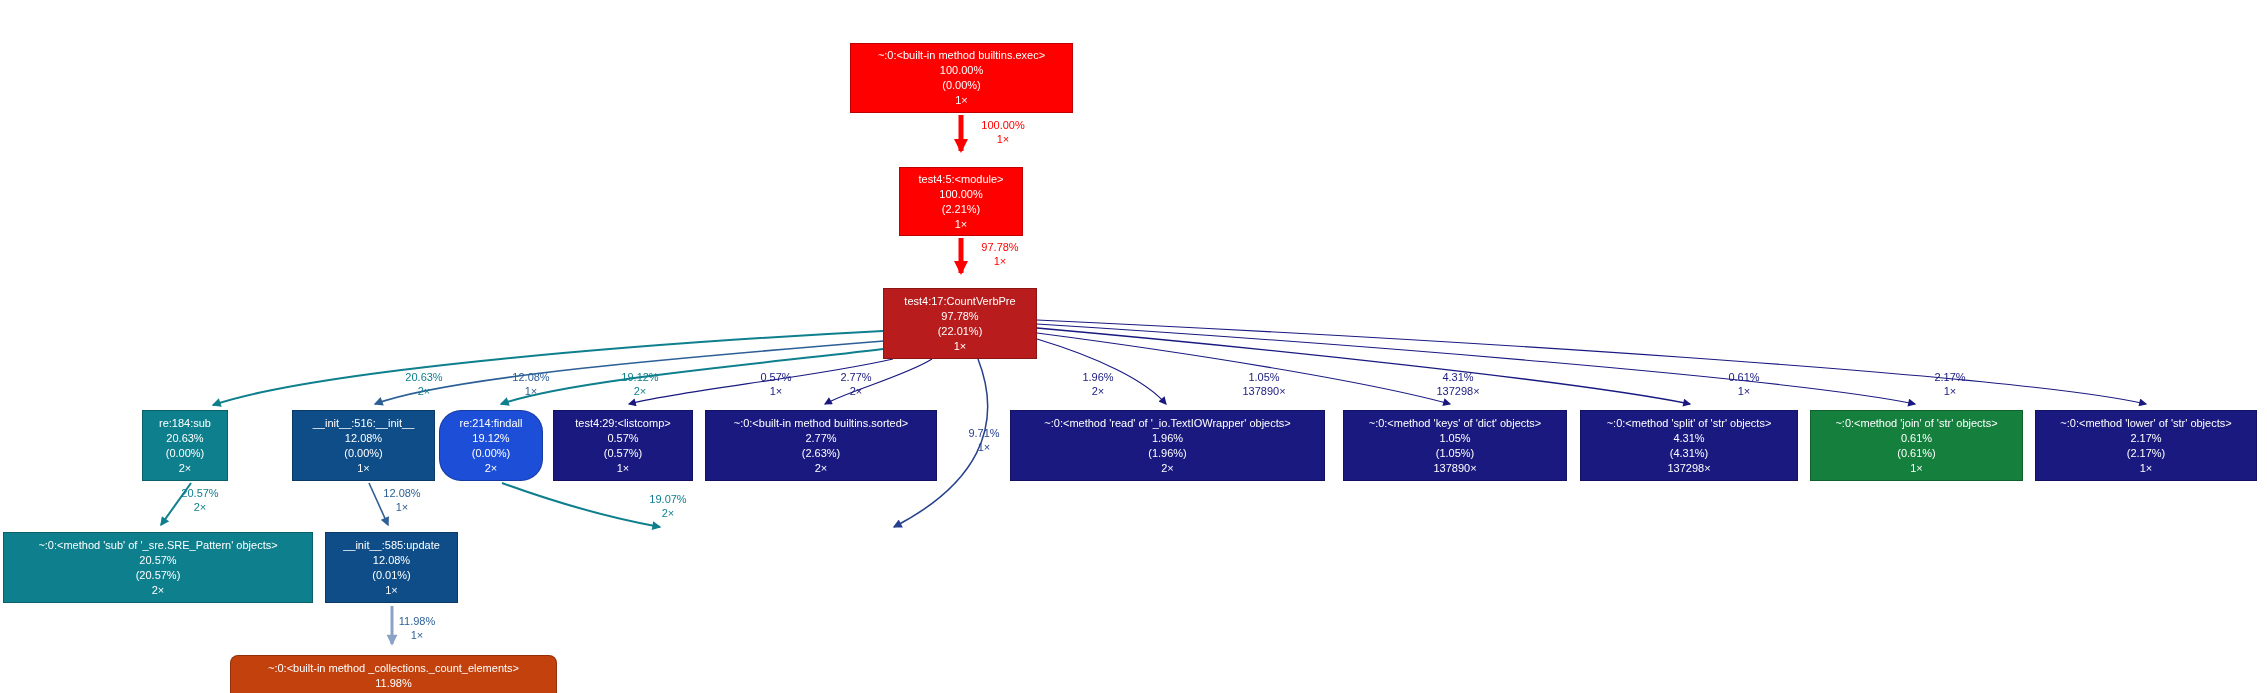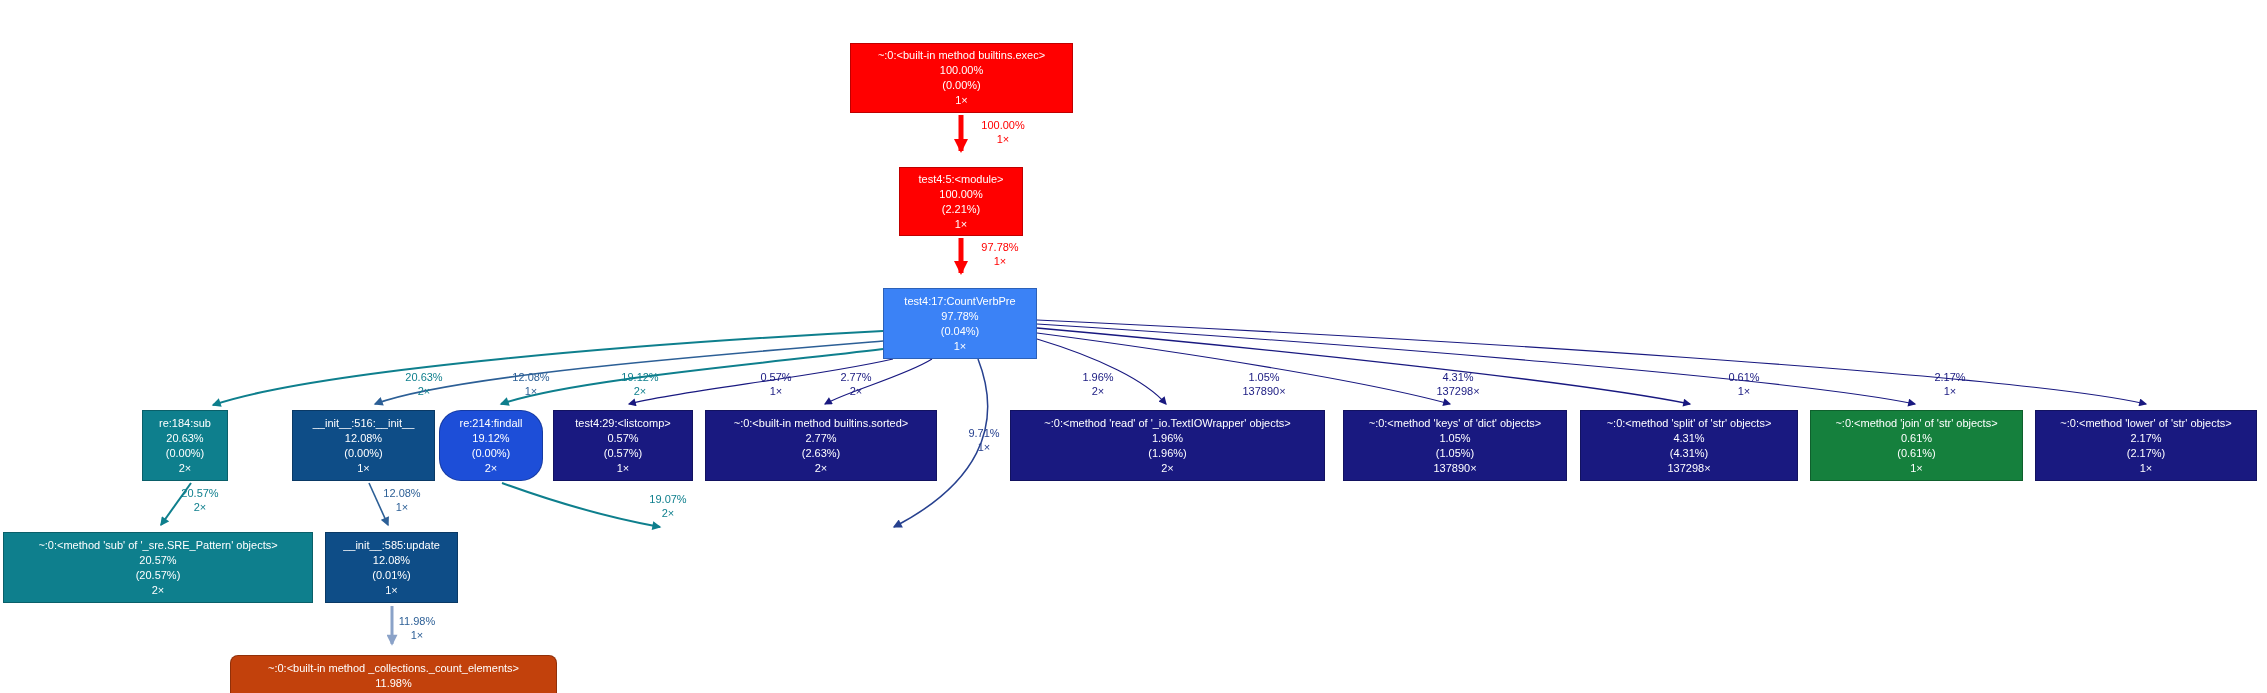--- a/index.html
+++ b/index.html
@@ -75,24 +75,24 @@
     <div class="v">1×</div>
   </div>
 
   <div class="node" style="left: 899px; top: 129px; width: 124px; height: 69px; background: rgb(255, 0, 0);">
     <div class="t">test4:5:&lt;module&gt;</div>
     <div class="v">100.00%</div>
     <div class="v">(2.21%)</div>
     <div class="v">1×</div>
   </div>
 
-  <div class="node" style="left: 883px; top: 250px; width: 154px; height: 71px; background: #3b82f6;">
+  <div class="node" style="left: 883px; top: 250px; width: 154px; height: 71px; background: #b91c1c;">
     <div class="t">test4:17:CountVerbPre</div>
     <div class="v">97.78%</div>
-    <div class="v">(0.04%)</div>
+    <div class="v">(22.01%)</div>
     <div class="v">1×</div>
   </div>
 
   <div class="node" style="left: 142px; top: 372px; width: 86px; height: 71px; background: rgb(14, 127, 141); justify-content: center;">
     <div class="t">re:184:sub</div>
     <div class="v">20.63%</div>
     <div class="v">(0.00%)</div>
     <div class="v">2×</div>
   </div>
 

